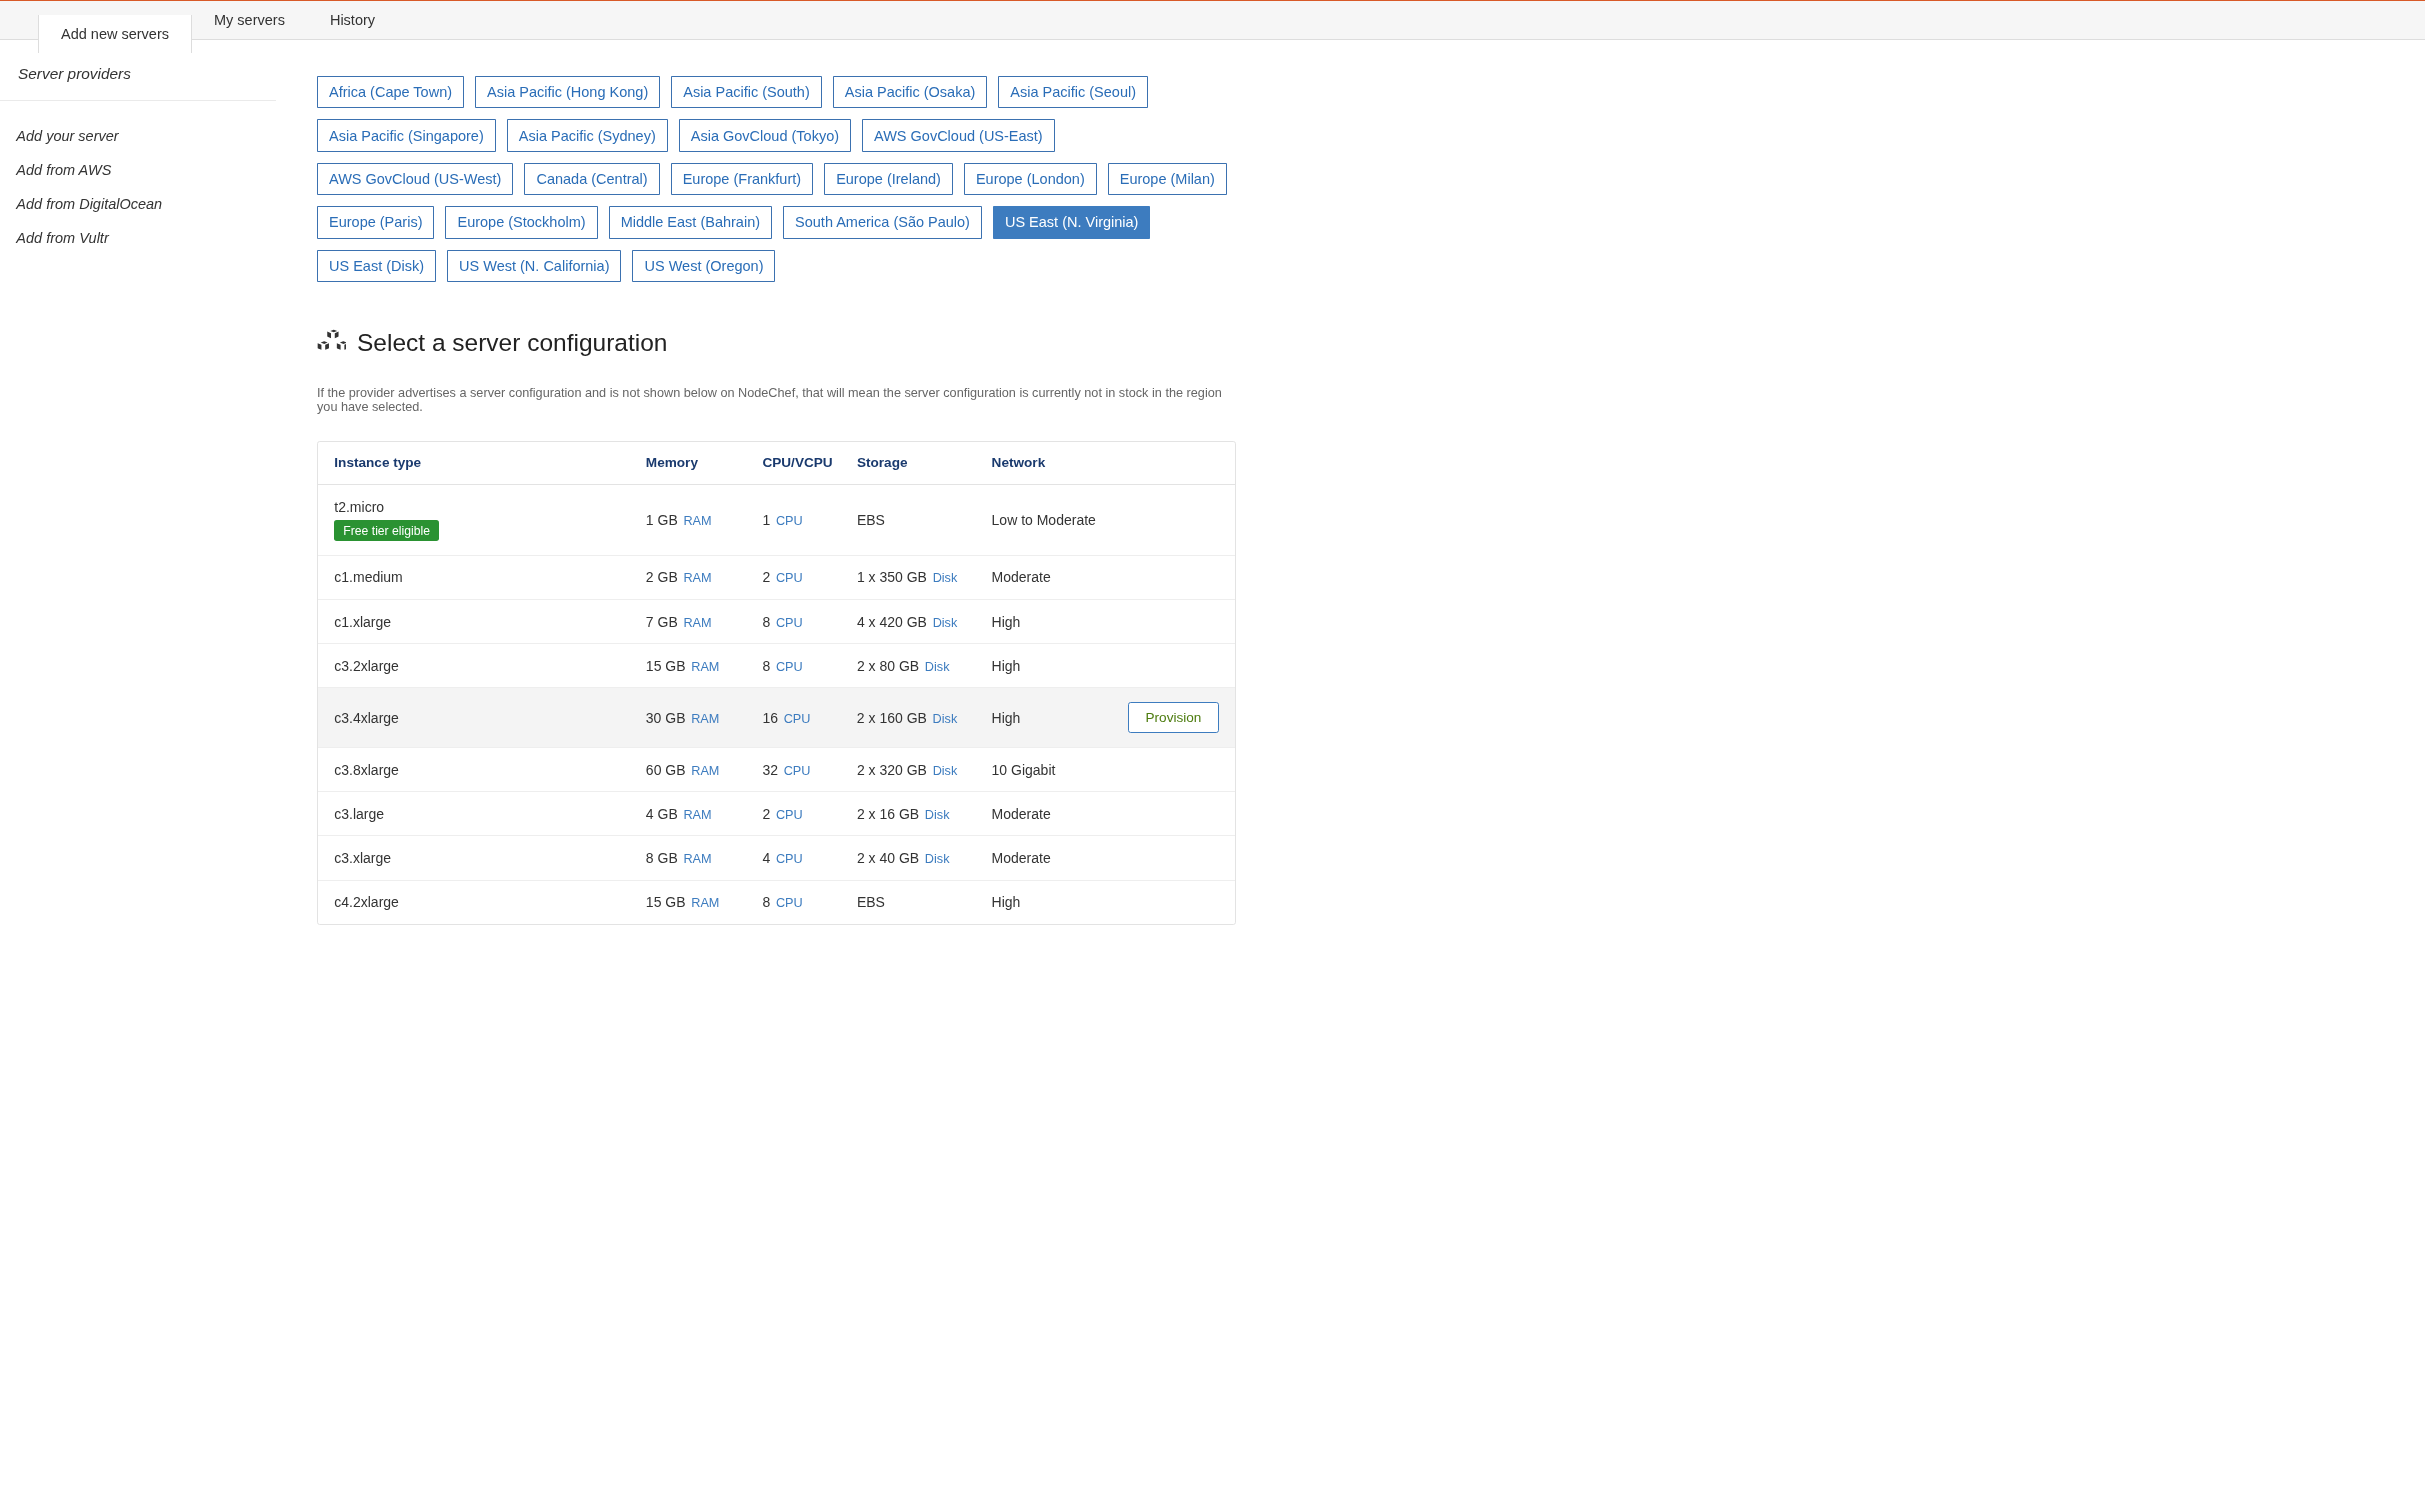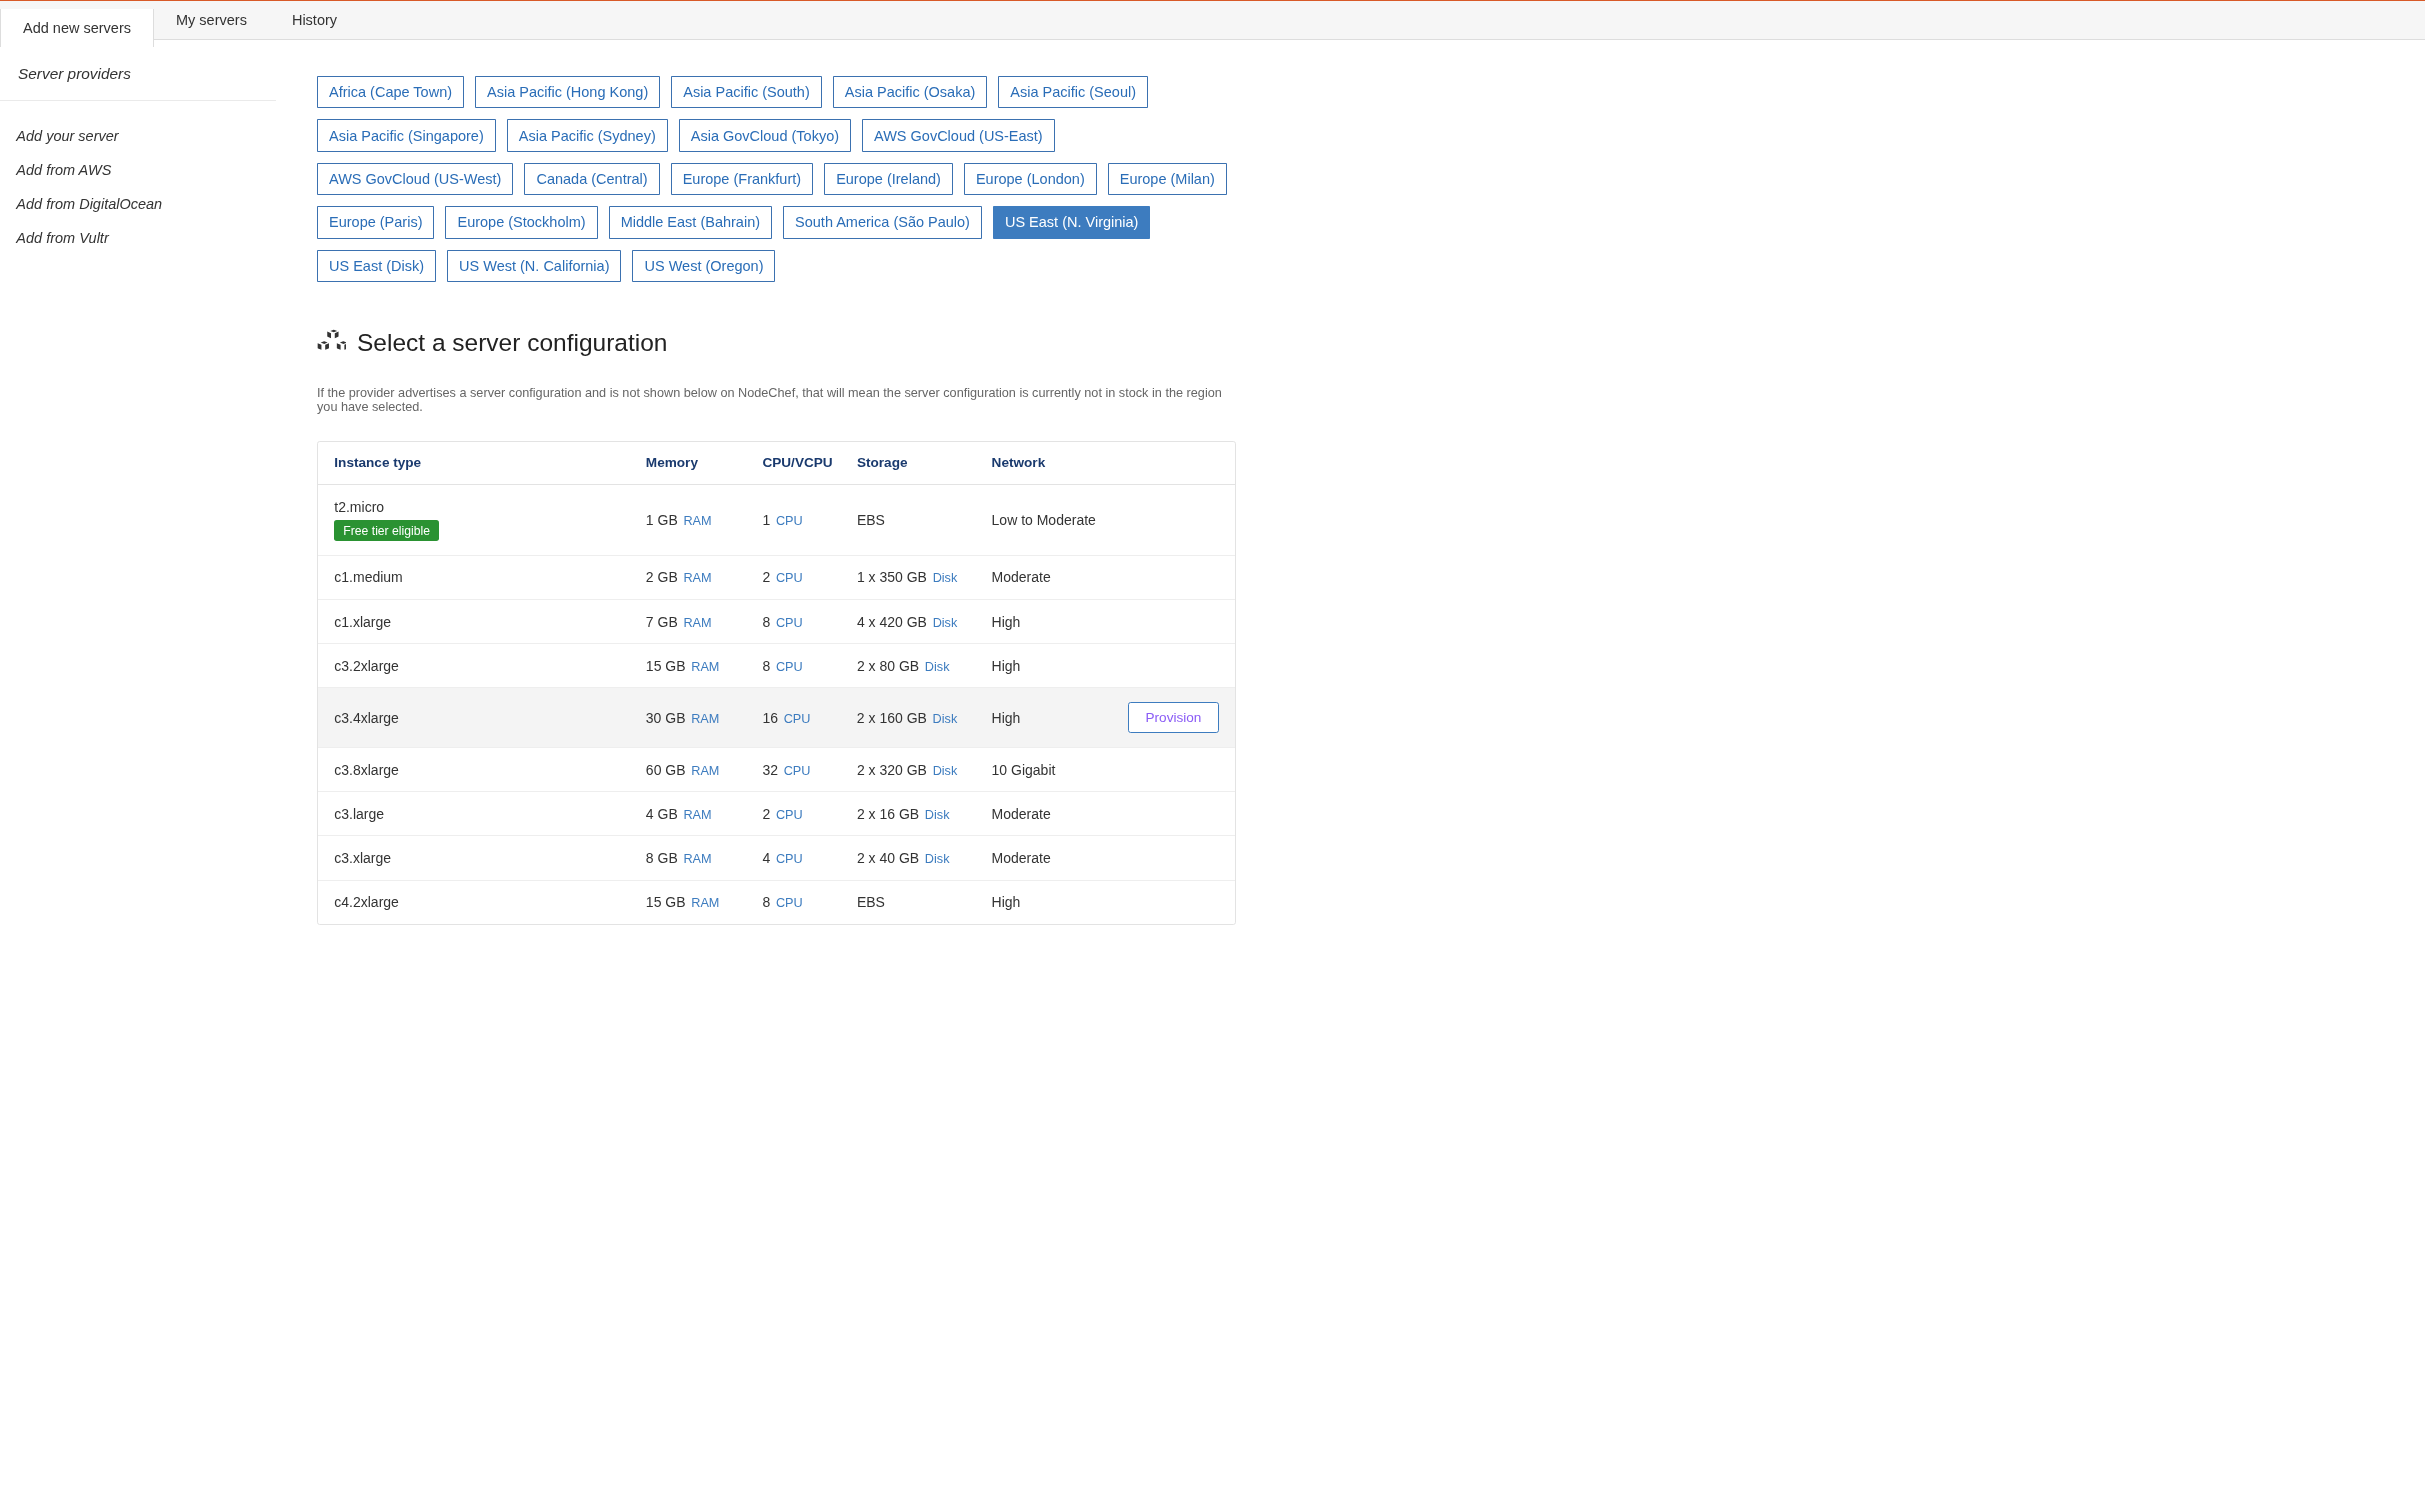--- a/index.html
+++ b/index.html
@@ -21,21 +21,22 @@
       color: #333;
       cursor: pointer;
       background: #f6f6f6;
       border-right: 0.9px solid transparent;
     }
     .tab.active {
       background: #fff;
       border-right: 0.9px solid #ddd;
       border-left: 0.9px solid #ddd;
       position: relative;
-      top: 8px;
+      top: 14px;
+      margin-left: 38px;
     }
     .content-wrap {
       display: flex;
     }
     .sidebar {
       width: 276px;
       flex-shrink: 0;
       padding-top: 16.3px;
       font-style: italic;
     }
@@ -134,21 +135,21 @@
       border-radius: 2.7px;
       margin-top: 5.4px;
     }
     .unit {
       color: #3d7cbf;
       font-size: 12.7px;
       margin-left: 1.8px;
     }
     .provision-btn {
       border: 0.9px solid #3d7cbf;
-      color: #8b5cf6;
+      color: #4d7c0f;
       background: #fff;
       padding: 7.2px 16.3px;
       font-size: 13.6px;
       border-radius: 2.7px;
       cursor: pointer;
     }
     .cell-action { text-align: right; }
   </style>
 </head>
 <body>

